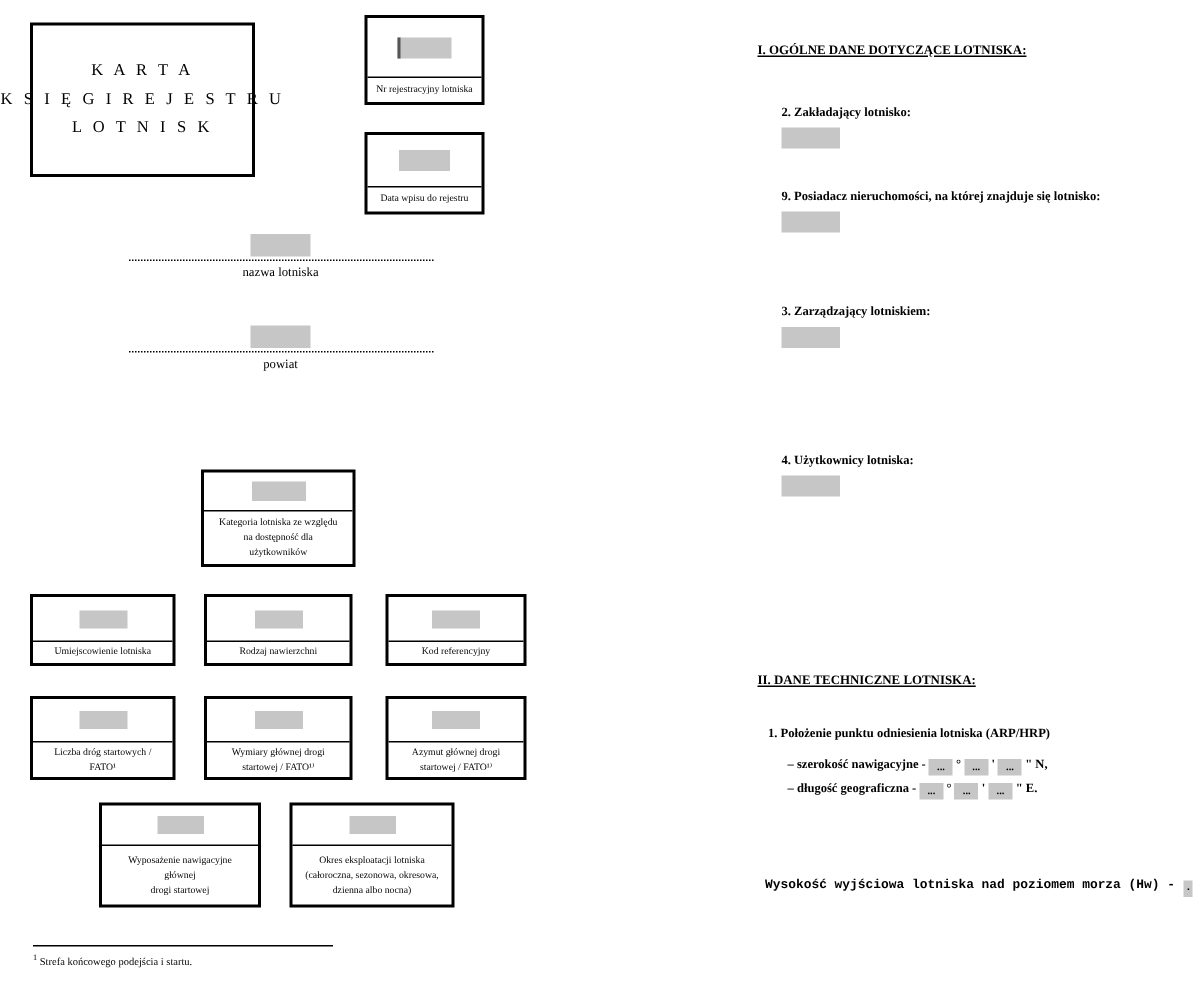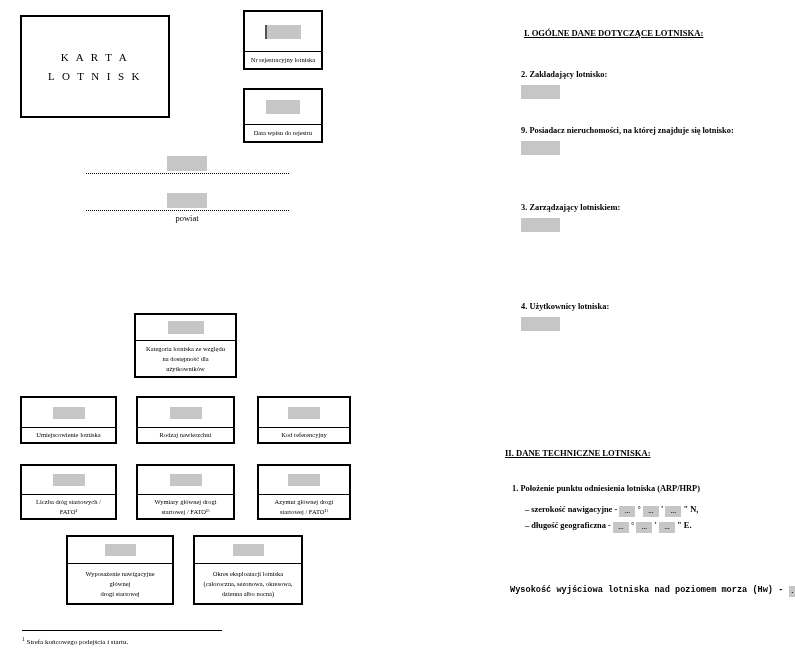--- a/index.html
+++ b/index.html
@@ -107,20 +107,21 @@
   .fn-text sup{font-size:5.5px;}
   sup{font-size:5px;vertical-align:super;}
 </style>
 </head>
 <body>
 
 <div class="page">
 
   <div class="abs title-box">
     <div class="line">K A R T A</div>
+    <div class="line">K S I Ę G I   R E J E S T R U</div>
     <div class="line">L O T N I S K</div>
   </div>
 
   <div class="abs fbox" style="left:243px;top:10px;width:80px;height:60px;">
     <div class="slot" style="height:40px;">
       <span class="gray cursor" style="width:34px;height:14px;"></span>
     </div>
     <div class="cap">Nr rejestracyjny lotniska</div>
   </div>
 
@@ -129,23 +130,24 @@
       <span class="gray" style="width:34px;height:14px;"></span>
     </div>
     <div class="cap">Data wpisu do rejestru</div>
   </div>
 
   <div class="abs dotrow" style="left:72px;top:155px;">
     <div class="slotline">
       <span class="gray"></span>
     </div>
     <div class="dashes"></div>
-  </div>
-
-  <div class="abs dotrow" style="left:72px;top:192px;font-family:Liberation Serif, serif;">
+    <div class="lbl">nazwa lotniska</div>
+  </div>
+
+  <div class="abs dotrow" style="left:72px;top:216px;font-family:Liberation Serif, serif;">
     <div class="slotline">
       <span class="gray"></span>
     </div>
     <div class="dashes"></div>
     <div class="lbl">powiat</div>
   </div>
 
 
   <div class="abs fbox" style="left:134px;top:313px;width:103px;height:65px;">
     <div class="slot" style="height:26px;">
@@ -230,21 +232,21 @@
       <div>dzienna albo nocna)</div>
     </div>
   </div>
 
   <div class="abs fn-rule"></div>
   <div class="abs fn-text">
     <sup>1</sup>
     <span>Strefa końcowego podejścia i startu.</span>
   </div>
 
-  <div class="abs sec-head" style="left:524px;top:28px;">I. OGÓLNE DANE DOTYCZĄCE LOTNISKA:</div>
+  <div class="abs sec-head" style="left:505px;top:28px;">I. OGÓLNE DANE DOTYCZĄCE LOTNISKA:</div>
 
   <div class="abs q-label" style="left:521px;top:70px;">2. Zakładający lotnisko:</div>
   <span class="abs gray q-field" style="left:521px;top:85px;"></span>
 
   <div class="abs q-label" style="left:521px;top:126px;">9. Posiadacz nieruchomości, na której znajduje się lotnisko:</div>
   <span class="abs gray q-field" style="left:521px;top:141px;"></span>
 
   <div class="abs q-label" style="left:521px;top:203px;">3. Zarządzający lotniskiem:</div>
   <span class="abs gray q-field" style="left:521px;top:218px;"></span>
 

